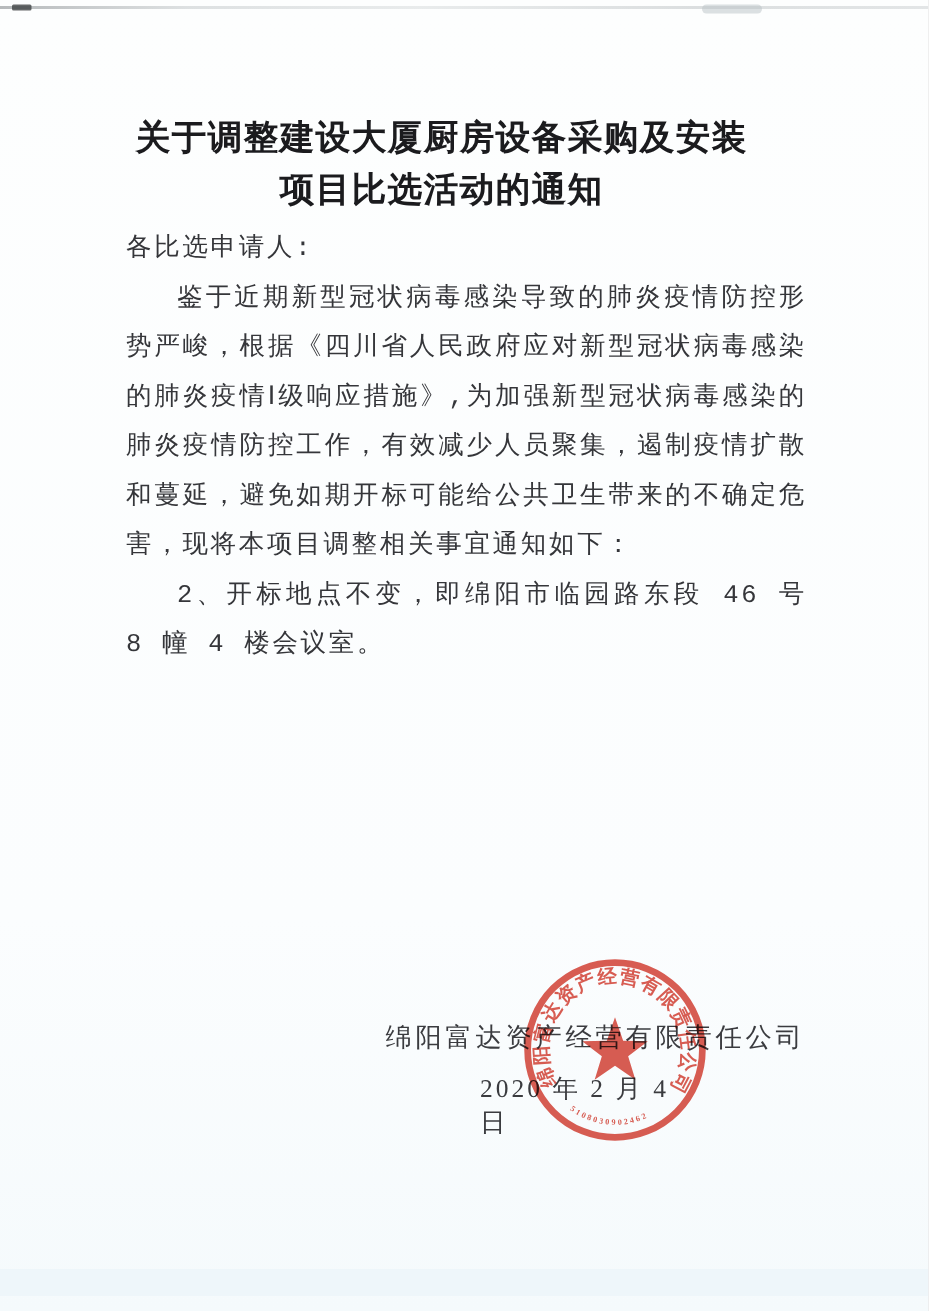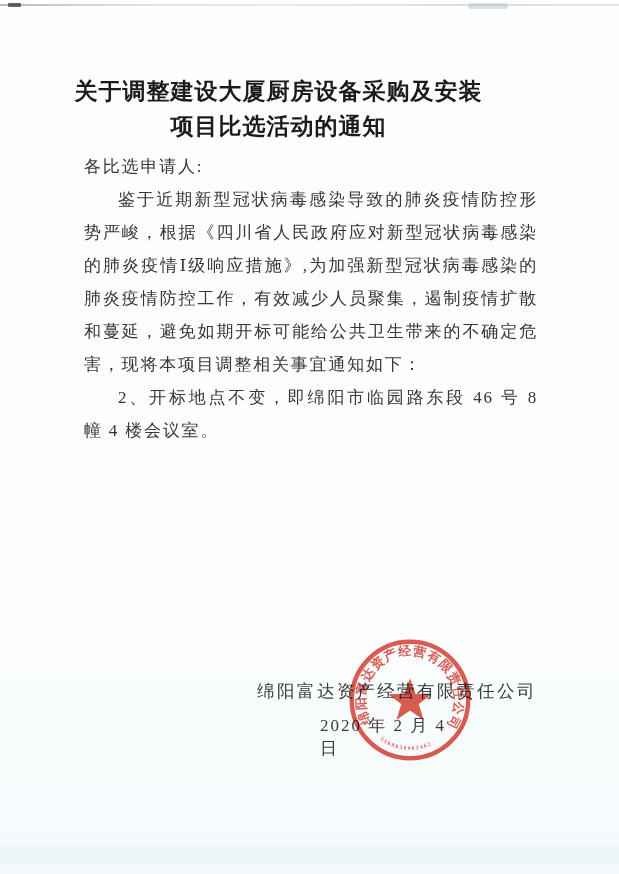--- a/index.html
+++ b/index.html
@@ -28,26 +28,26 @@
   .scan-bottom-band{
     position:absolute;bottom:10px;left:0;width:619px;height:18px;
     background:#e9f3f8;opacity:.6;
   }
   
   .title{
     position:absolute;top:74px;left:0;width:557px;margin:0;
     text-align:center;
     font-family:"Liberation Sans","DejaVu Sans",sans-serif;
     font-weight:700;font-size:23px;line-height:35px;
-    letter-spacing:1px;color:#1b1b1e;
+    letter-spacing:1px;color:#1b1b1e;padding-left:16px;
   }
   
   .body-block{
     position:absolute;top:150px;left:84px;width:454px;
-    font-size:17px;line-height:33px;letter-spacing:1.8px;
+    font-size:17px;line-height:33px;letter-spacing:1.8px;font-family:Liberation Mono, monospace;
   }
   .body-block p{
     margin:0;text-align:justify;word-break:break-all;
   }
   .salutation{text-indent:0;}
   .para{text-indent:2em;}
   
   .company-line{
     position:absolute;top:679px;left:0;width:537px;
     text-align:right;font-size:17.5px;letter-spacing:2.5px;color:#3a3b3f;

